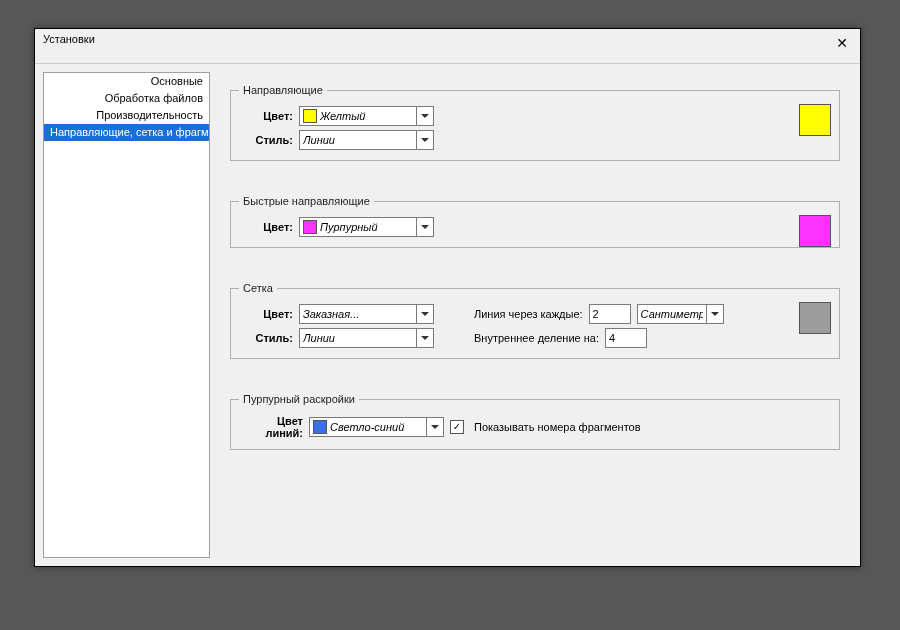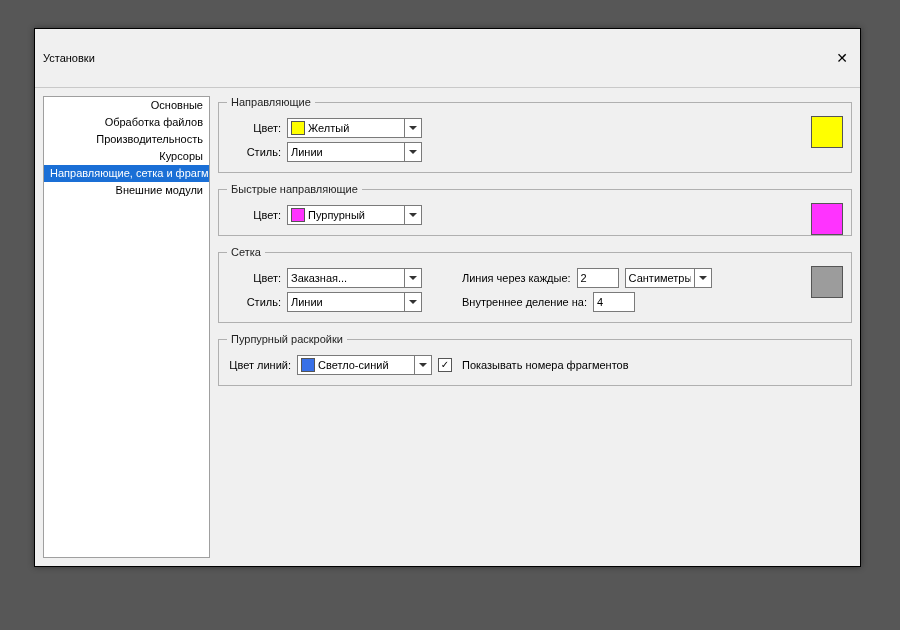--- a/index.html
+++ b/index.html
@@ -21,22 +21,21 @@
     height: 537px;
     background: #f0f0f0;
     border: 1px solid #000;
     box-shadow: 0 0 6px rgba(0,0,0,.4);
     display: flex;
     flex-direction: column;
   }
   .titlebar {
     height: 26px;
     display: flex;
-    align-items: center;
-    padding: 16px 8px;
+    padding: 4px 8px;
     border-bottom: 1px solid #c9c9c9;
   }
   .titlebar .title { flex: 1; }
   .close-x {
     width: 20px; height: 20px;
     display: flex; align-items: center; justify-content: center;
     font-size: 14px; line-height: 1;
   }
   .body {
     flex: 1;
@@ -86,38 +85,39 @@
     text-align: center;
     line-height: 18px;
     font-size: 11px;
   }
   .btn.primary {
     border: 1.5px solid #1a6fd6;
   }
 
   fieldset {
     border: 1px solid #b0b0b0;
-    margin: 0;
+    margin: 12px;
     padding: 6px 8px 10px 8px;
     position: relative;
   }
   legend {
     padding: 0 4px;
     font-size: 11px;
     color: #222;
   }
   .row {
     display: flex;
     align-items: center;
     gap: 6px;
     margin-top: 4px;
   }
   .lbl {
     width: 54px;
     text-align: right;
+    font-weight: bold;
   }
   .lbl-wide {
   }
   .combo {
     display: flex;
     align-items: center;
     height: 18px;
     border: 1px solid #7a7a7a;
     background: #fff;
     padding: 0 0 0 3px;
@@ -126,20 +126,21 @@
   }
   .combo .sw {
     width: 12px; height: 12px;
     border: 1px solid #555;
     flex-shrink: 0;
   }
   .combo .txt {
     flex: 1;
     white-space: nowrap;
     overflow: hidden;
+    font-style: italic;
   }
   .combo .caret {
     width: 16px; height: 100%;
     border-left: 1px solid #7a7a7a;
     display: flex; align-items: center; justify-content: center;
   }
   .caret svg { width: 8px; height: 8px; }
   .numfield {
     width: 34px;
     height: 18px;
@@ -176,23 +177,21 @@
 <div class="dialog">
   <div class="titlebar">
     <span class="title">Установки</span>
     <span class="close-x">✕</span>
   </div>
   <div class="body">
     <div class="sidebar" id="sidebar">
         <div class="sidebar-item">Основные</div>
         <div class="sidebar-item">Обработка файлов</div>
         <div class="sidebar-item">Производительность</div>
-        <div class="sidebar-item">Курсоры</div>
         <div class="sidebar-item selected">Направляющие, сетка и фрагменты</div>
-        <div class="sidebar-item">Внешние модули</div>
       </div>
 
     <div class="main">
       <div class="form-col">
 
         <fieldset>
           <legend>Направляющие</legend>
           <div class="bigsw" id="guides-preview" style="background: rgb(255, 255, 0);"></div>
 
           <div class="row">

